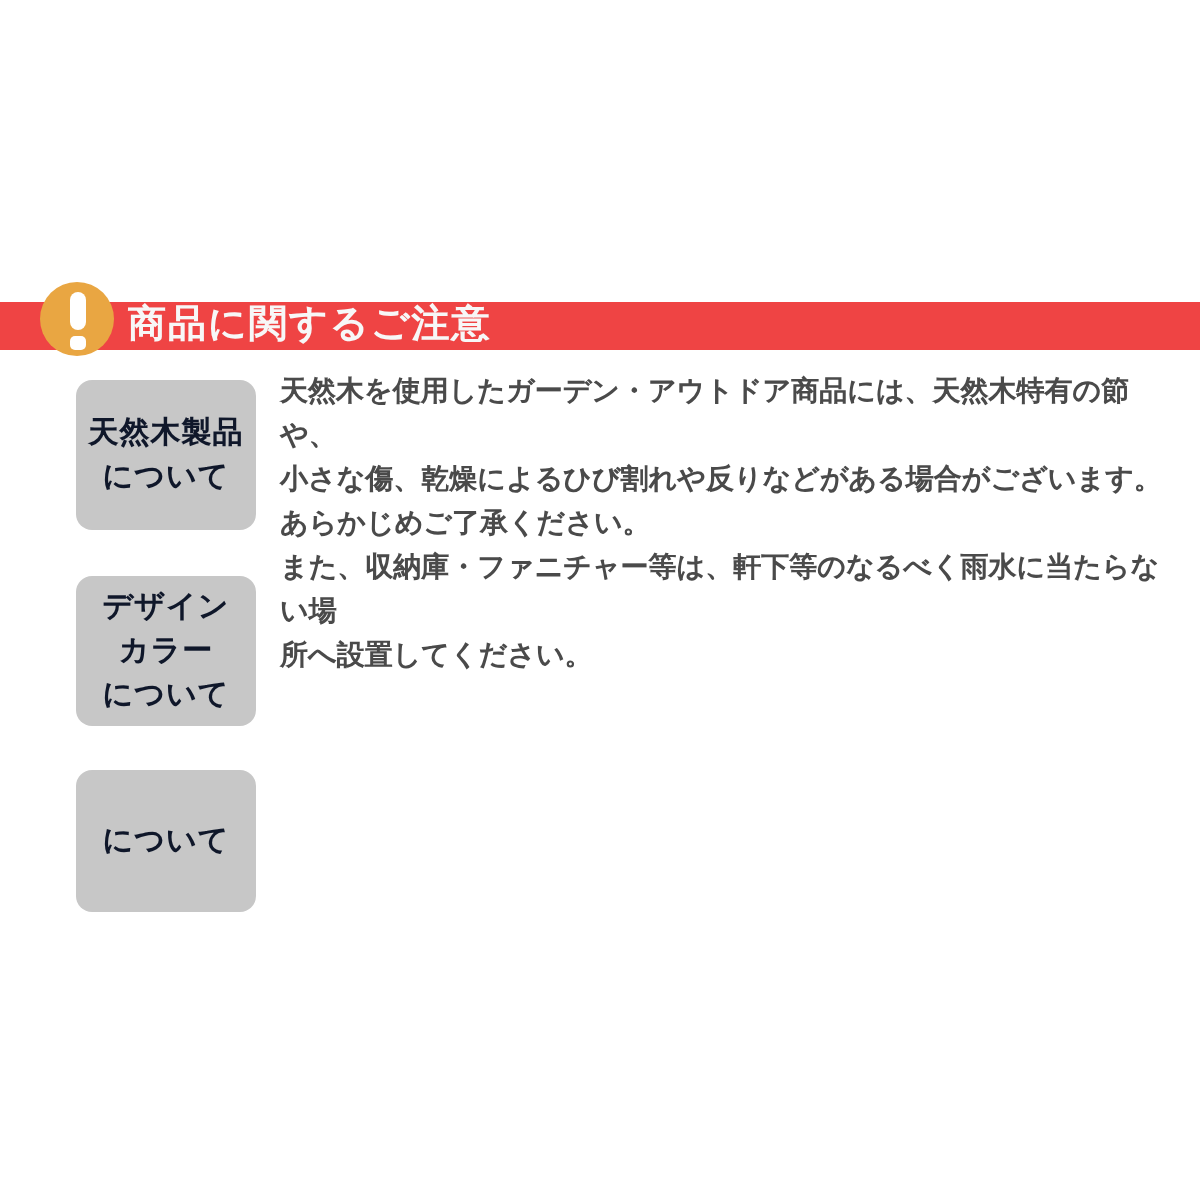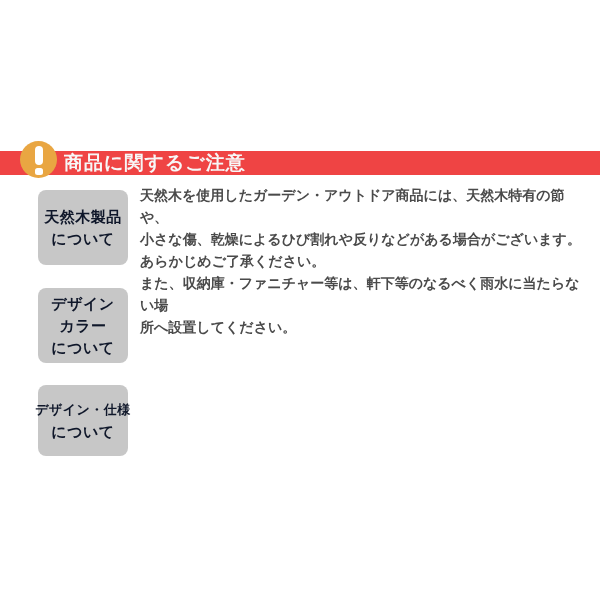--- a/index.html
+++ b/index.html
@@ -125,17 +125,16 @@
 また、収納庫・ファニチャー等は、軒下等のなるべく雨水に当たらない場
 所へ設置してください。</div>
 
   <div class="label-box box-2">
     <div class="label-line">デザイン</div>
     <div class="label-line">カラー</div>
     <div class="label-line">について</div>
   </div>
 
   <div class="label-box box-3">
-    <div class="label-line small">デザイン・仕様</div>
     <div class="label-line">について</div>
   </div>
 
 </div>
 
 </body></html>

